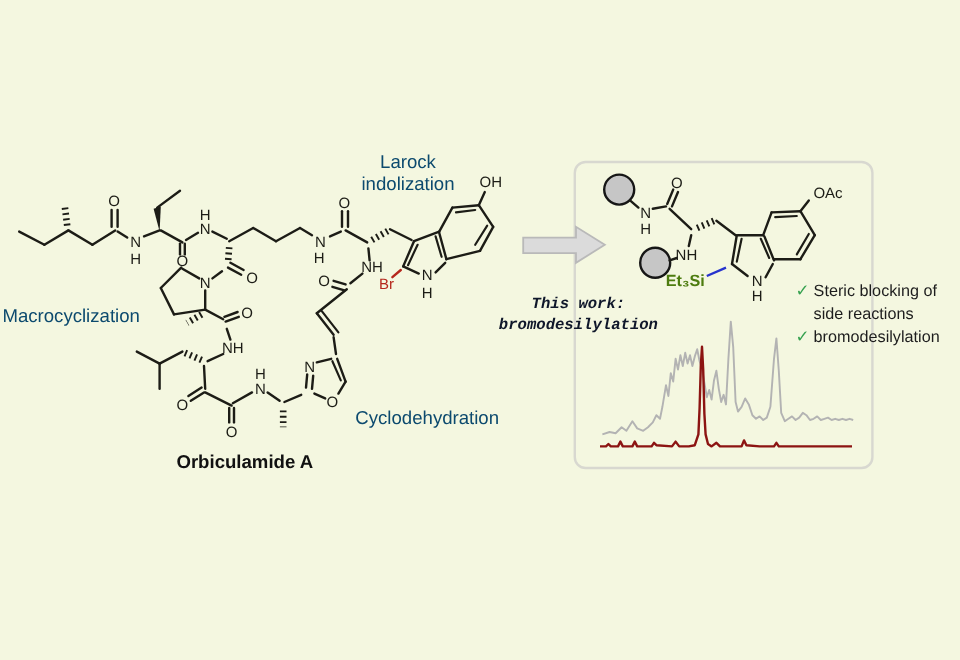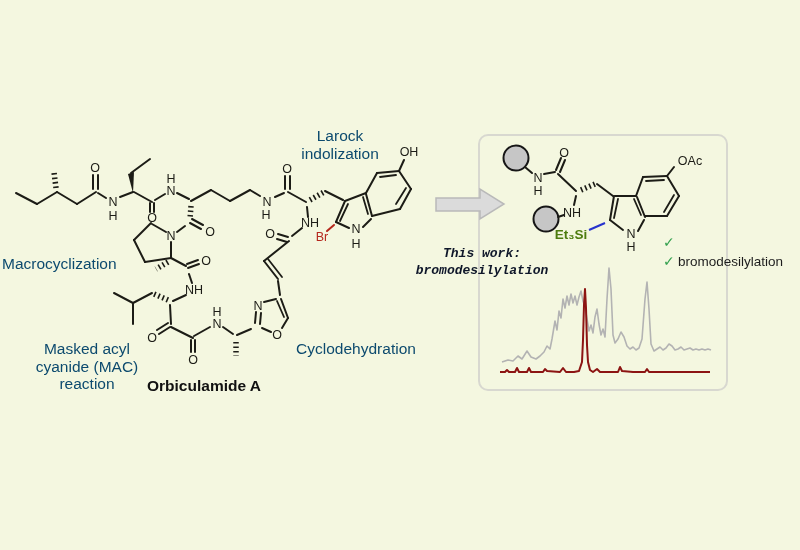--- a/index.html
+++ b/index.html
@@ -218,36 +218,35 @@
   <span class="atom blue" style="left:571px;top:234px;font-size:13.5px">Et₃Si</span>
   <span class="atom" style="left:631px;top:234px">N</span>
   <span class="atom" style="left:631px;top:247px">H</span>
   <span class="atom" style="left:690px;top:161px">OAc</span>
 
   <div class="ann" style="left:340px;top:127px">
     <div>Larock</div>
     <div>indolization</div>
   </div>
   <div class="ann leftal" style="left:2px;top:255px">Macrocyclization</div>
-  <div class="ann" style="left:87px;top:340px">
-    <div>Masked acyl</div>
-    <div>cyanide (MAC)</div>
-    <div>reaction</div>
-  </div>
   <div class="ann" style="left:356px;top:340px">Cyclodehydration</div>
   <div class="cname" style="left:204px;top:377px">Orbiculamide A</div>
 
   <div class="work" style="left:482px;top:245px">
     <div>This work:</div>
     <div>bromodesilylation</div>
   </div>
 
   <div class="checklist">
     <div class="checkitem">
       <span class="checkmark">✓</span>
+      <span class="checktext">
+        <div>Steric blocking of</div>
+        <div>side reactions</div>
+      </span>
     </div>
     <div class="checkitem">
       <span class="checkmark">✓</span>
       <span class="checktext">
         <div>bromodesilylation</div>
       </span>
     </div>
   </div>
 
 </div>

